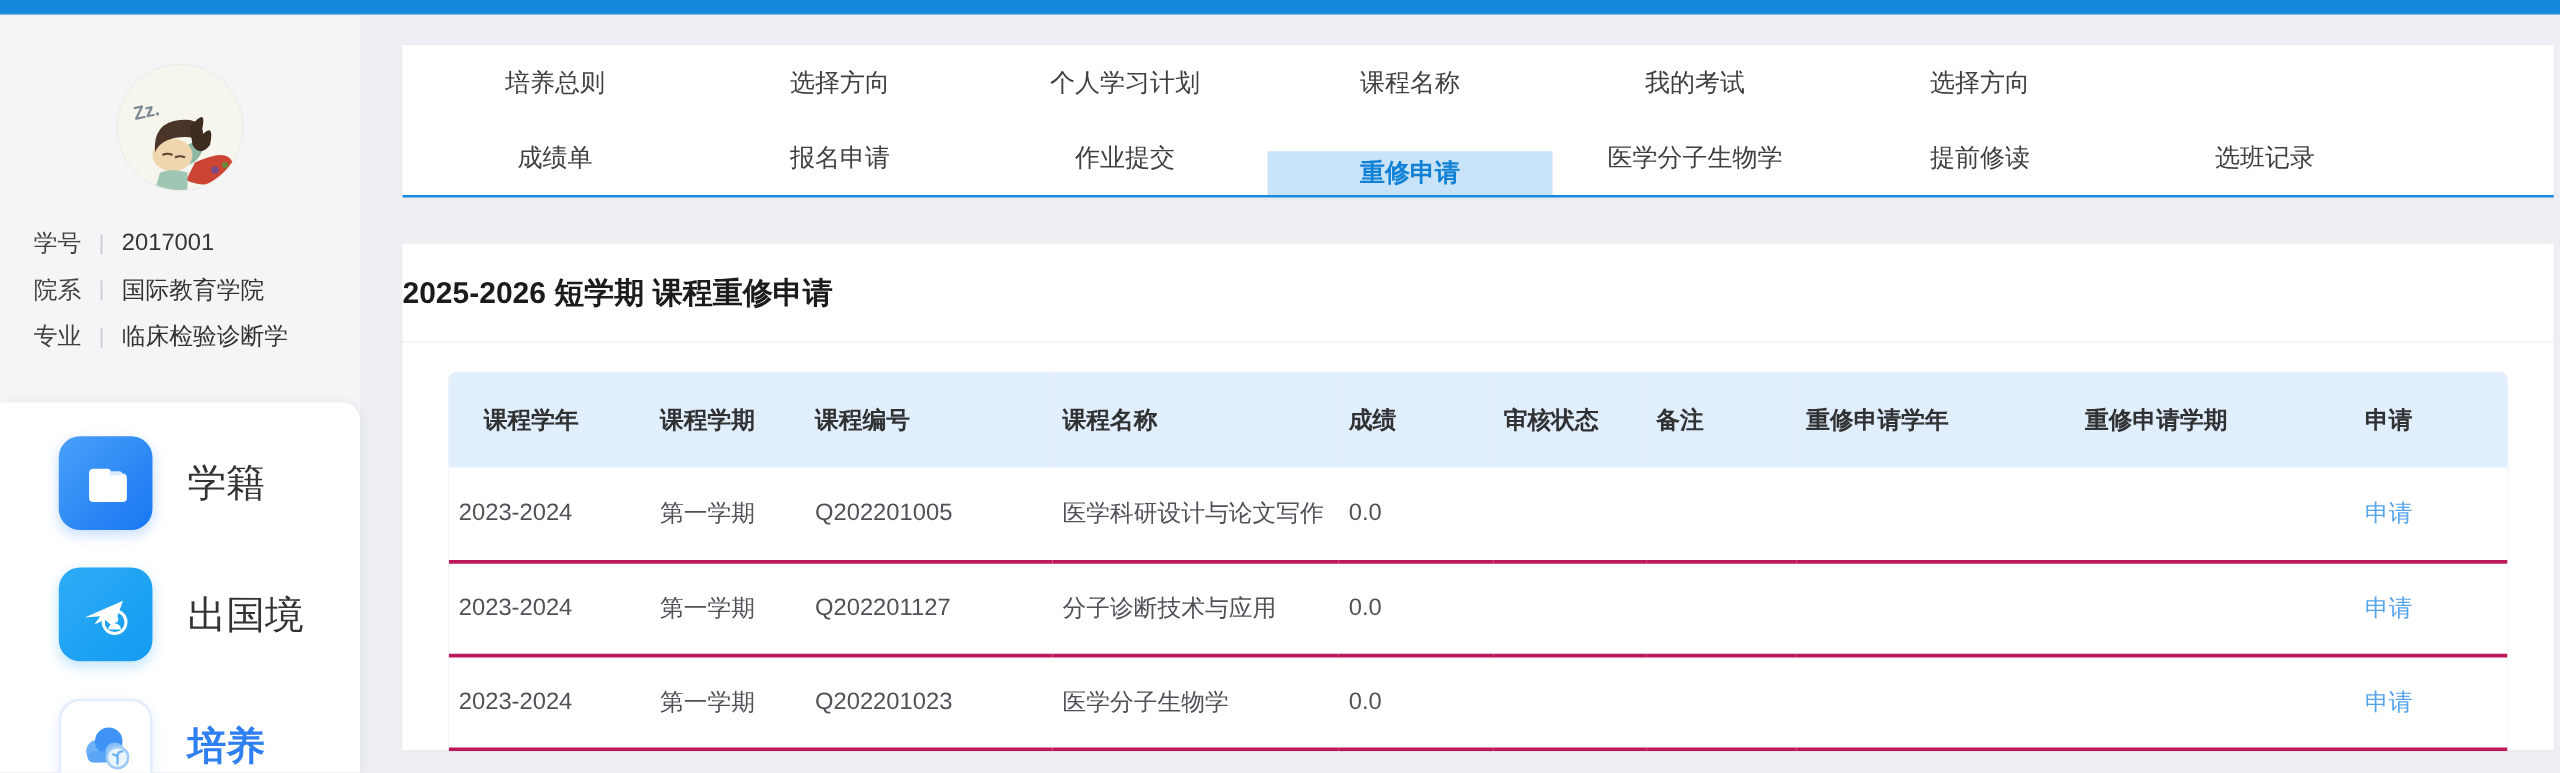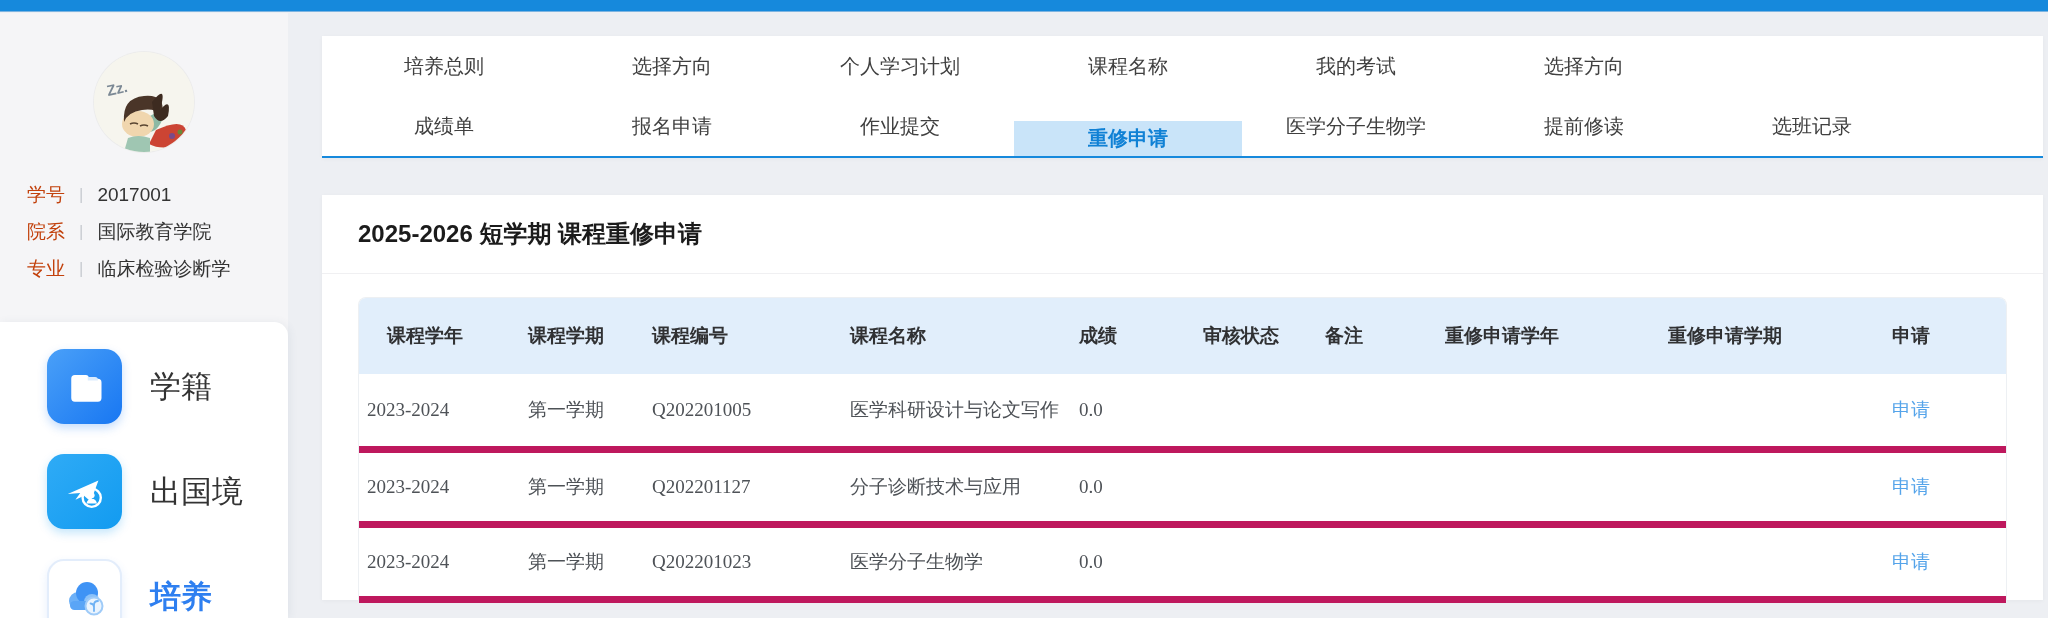--- a/index.html
+++ b/index.html
@@ -13,21 +13,21 @@
   .topbar { position:absolute; left:0; top:0; width:2048px; height:12px;
     background:#1689dc; border-bottom:1px solid #7db4e0; }
 
   
   .sidebar { position:absolute; left:0; top:13px; width:288px; height:605px;
     background:#f5f5f7; }
   .avatar { width:100px; height:100px; border-radius:50%; overflow:hidden;
     margin:39px auto 0 auto; background:#f6f5ee; box-shadow:0 0 0 1px #ececec; }
   .profile-fields { margin-top:24px; padding-left:27px; }
   .pfield { display:flex; align-items:center; height:37px; font-size:19px; }
-  .pfield .plabel { color:#c2410c; width:42px; }
+  .pfield .plabel { color:#404040; width:42px; }
   .pfield .psep { color:#c9ccd1; margin:0 14px 0 10px; font-size:17px; }
   .pfield .pvalue { color:#333; }
 
   .side-menu { position:absolute; left:0; top:309px; width:288px; height:296px;
     background:#fff; border-radius:0 14px 0 0; box-shadow:2px 0 8px rgba(60,80,120,.07); padding-top:12px; }
   .menu-item { height:105px; display:flex; align-items:center; padding-left:47px; cursor:pointer; }
   .menu-icon { width:75px; height:75px; border-radius:17px; margin-right:28px;
     display:flex; align-items:center; justify-content:center; flex:0 0 auto; }
   .mi-blue1 { background:linear-gradient(135deg,#4aa0f8,#1877f2); box-shadow:0 4px 10px rgba(24,119,242,.25); }
   .mi-blue2 { background:linear-gradient(135deg,#2fabf6,#129bf0); box-shadow:0 4px 10px rgba(18,155,240,.25); }
@@ -40,31 +40,31 @@
     background:#fff; border-bottom:2px solid #1689dc; box-shadow:0 1px 4px rgba(0,0,0,.04); }
   .tab-row { display:flex; height:60px; padding-left:8px; }
   .tab { width:228px; display:flex; align-items:center; justify-content:center;
     font-size:20px; color:#404040; cursor:pointer; white-space:nowrap; }
   .tab.active { background:#c9e4f9; color:#1081d5; font-weight:bold;margin-top:25px; }
 
   
   .content-card { position:absolute; left:322px; top:195px; width:1721px; height:405px;
     background:#fff; box-shadow:0 1px 4px rgba(0,0,0,.04); }
   .card-title-wrap { height:79px; display:flex; align-items:center;
-    padding-left:36px; border-bottom:1px solid #f0f0f2; }
+    border-bottom:1px solid #f0f0f2; }
   .card-title { font-size:24px; font-weight:bold; color:#1b1b1b; }
 
   .table-wrap { margin:23px 0 0 36px; width:1649px;
     border:1px solid #edf0f3; border-bottom:none; border-radius:8px 8px 0 0; overflow:hidden; }
   table { border-collapse:collapse; table-layout:fixed; width:1647px; }
   thead th { background:#e1eefb; height:76px; font-size:19px; font-weight:bold;
     color:#303133; text-align:left; padding:0 6px 0 8px; white-space:nowrap; }
   thead th:first-child { padding-left:28px; }
-  tbody td { height:75px; background:#fff; border-bottom:7px solid #be185d;
-    font-size:19px; color:#4e5257; padding:0 6px 0 8px; white-space:nowrap; overflow:hidden;font-family:Liberation Serif, serif; }
+  tbody td { height:75px; background:#fff; border-bottom:3px solid #be185d;
+    font-size:19px; color:#4e5257; padding:0 6px 0 8px; white-space:nowrap; overflow:hidden; }
   .apply-link { color:#55a4ea; cursor:pointer; text-decoration:none; font-size:19px; }
 </style>
 </head>
 <body>
 
 <div class="topbar"></div>
 
 <div class="sidebar">
   <div class="avatar">
     <svg width="100" height="100" viewBox="0 0 100 100">

